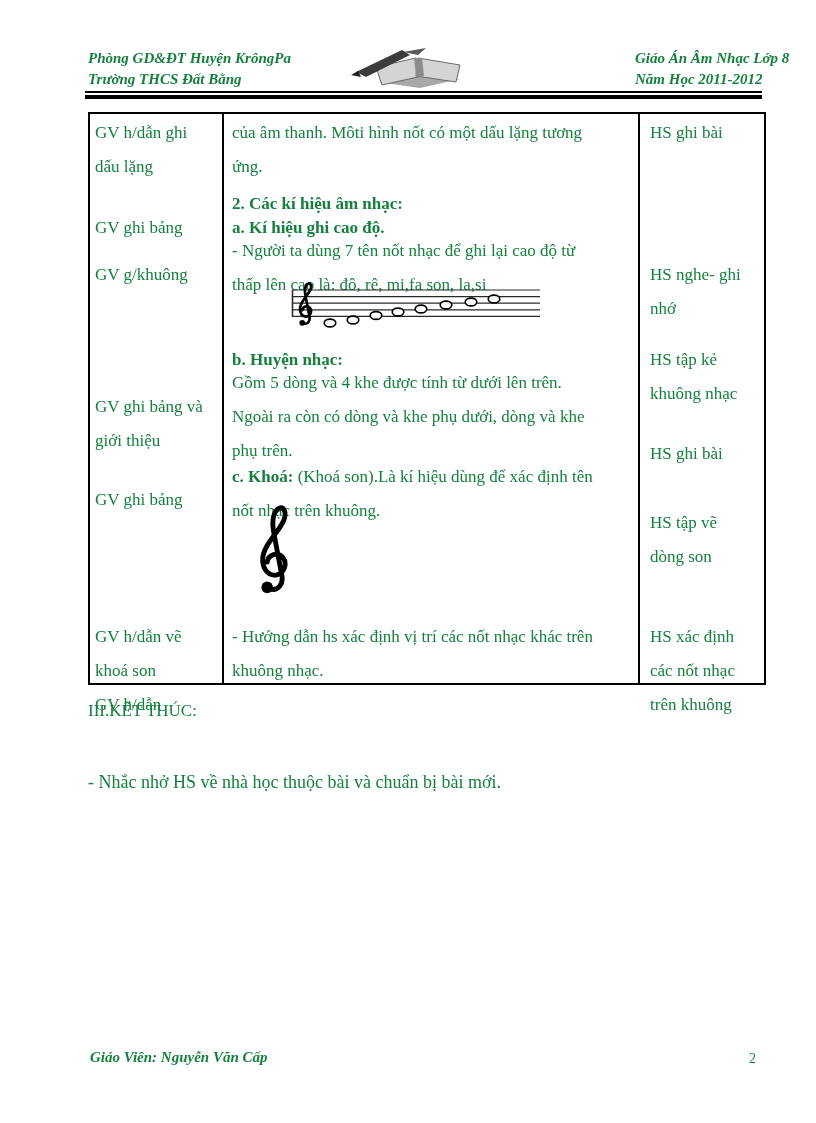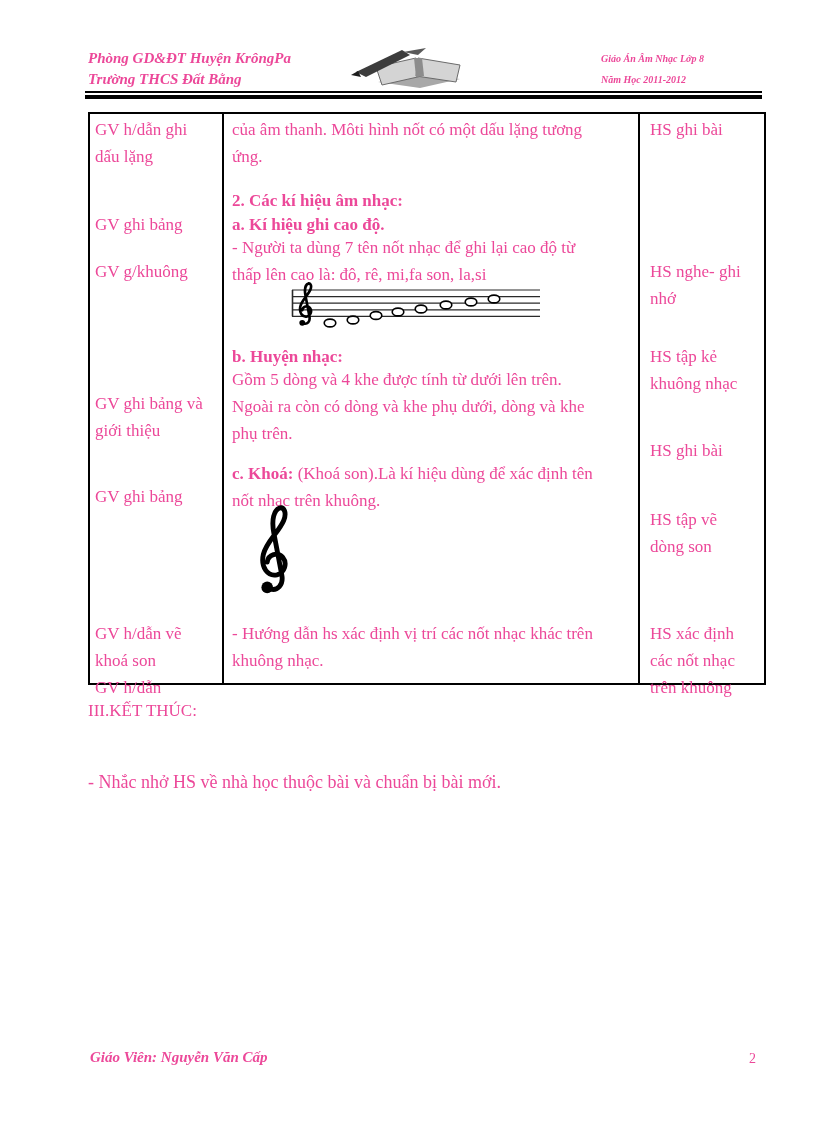--- a/index.html
+++ b/index.html
@@ -1,30 +1,30 @@
 <!DOCTYPE html>
 <html><head>
 <meta charset="utf-8">
 <style>
   html,body{margin:0;padding:0;background:#e8e8e8;}
   .page{
     position:relative;width:816px;height:1123px;background:#ffffff;margin:0 auto;
-    font-family:"Liberation Serif", serif;color:#ec4899;overflow:hidden;
+    font-family:"Liberation Serif", serif;color:#15803d;overflow:hidden;
   }
   
   .hdr-left{position:absolute;left:88px;top:48px;font-size:15px;font-weight:bold;font-style:italic;line-height:21px;white-space:pre-line;}
-  .hdr-right{position:absolute;left:601px;top:48px;font-size:10px;font-weight:bold;font-style:italic;line-height:21px;white-space:pre-line;}
+  .hdr-right{position:absolute;left:635px;top:48px;font-size:15px;font-weight:bold;font-style:italic;line-height:21px;white-space:pre-line;}
   .logo{position:absolute;left:348px;top:46px;}
   .rule-thin{position:absolute;left:85px;top:91px;width:677px;height:2px;background:#000;}
   .rule-thick{position:absolute;left:85px;top:95px;width:677px;height:4px;background:#000;}
   
   .tbl{
     position:absolute;left:88px;top:112px;width:678px;height:573px;
     border:2px solid #000;box-sizing:border-box;
-    font-size:17px;line-height:27px;
+    font-size:17px;line-height:34px;
   }
   .vline{position:absolute;top:0;height:100%;width:2px;background:#000;}
   .v1{left:132px}
   .v2{left:548px}
   .blk{position:absolute;white-space:pre-line;}
   .col1{left:5px;width:126px;}
   .col2{left:142px;width:406px;}
   .col3{left:560px;width:114px;}
   .b{font-weight:bold;}
   .staff-img{position:absolute;left:200px;top:168px;}

